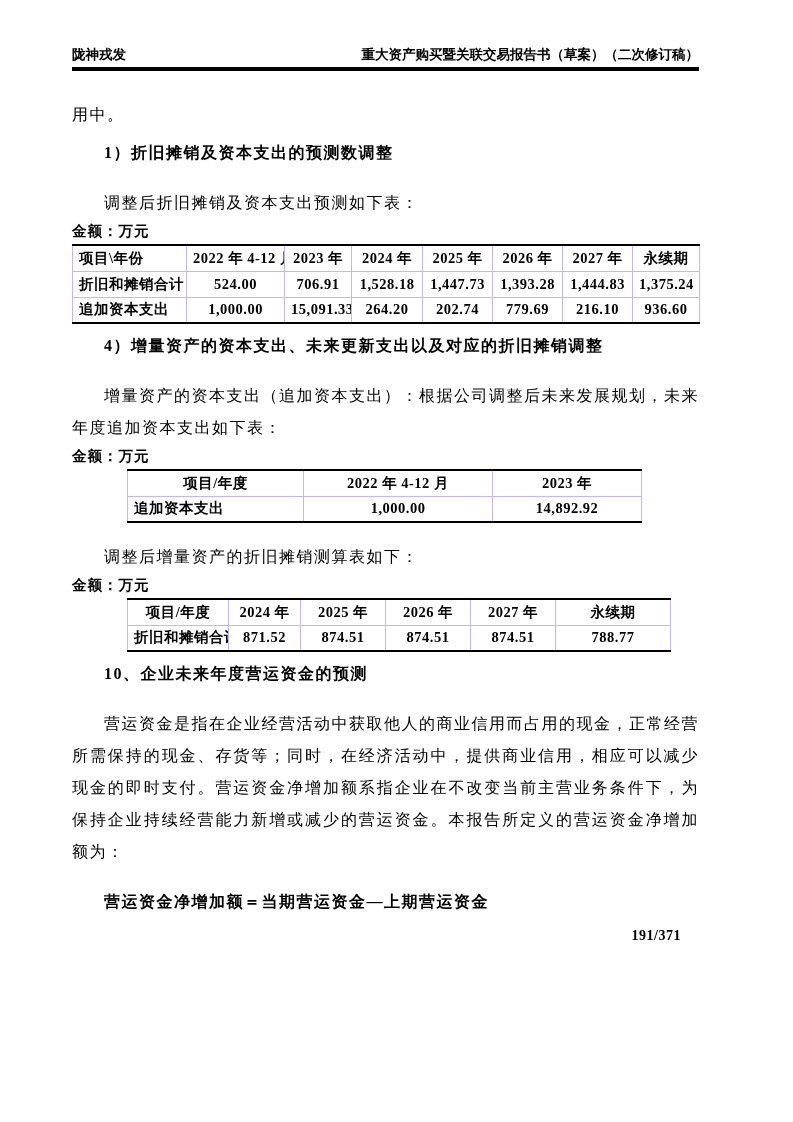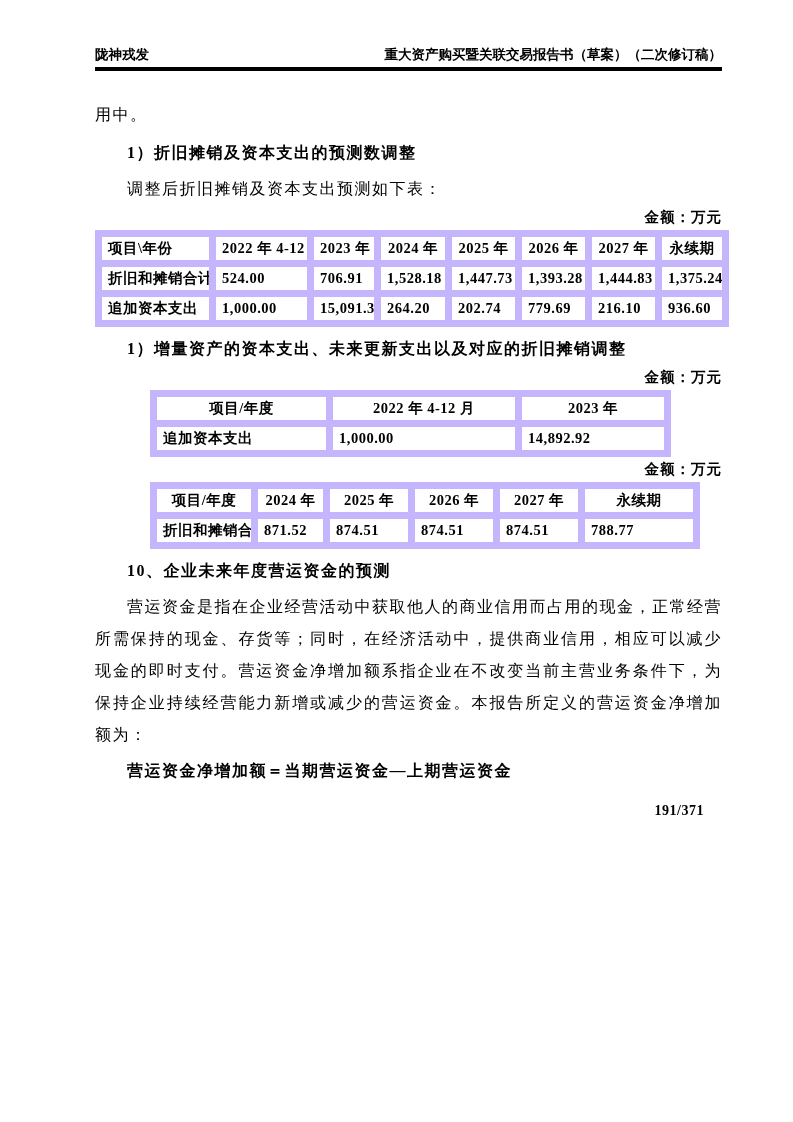--- a/index.html
+++ b/index.html
@@ -9,21 +9,21 @@
     width: 793px;
     height: 1122px;
     margin: 0 auto;
     background: #ffffff;
     font-family: "Liberation Serif", "DejaVu Serif", serif;
     color: #000;
     overflow: hidden;
   }
   .content {
     position: absolute;
-    left: 95px;
+    left: 72px;
     top: 46px;
     width: 627px;
   }
   
   .hdr-row {
     display: flex;
     justify-content: space-between;
     align-items: flex-end;
     font-size: 13.5px;
     line-height: 18px;
@@ -39,58 +39,57 @@
   .para {
     font-size: 16px;
     line-height: 32px;
     letter-spacing: 1.5px;
     text-align: justify;
   }
   .indent { text-indent: 2em; }
   .bold { font-weight: bold; }
   .p-intro   { margin-top: 28px; }
   .h-sec     { margin-top: 6px; font-weight: bold; }
-  .p-lead    { margin-top: 4px; }
+  .p-lead    { margin-top: 18px; }
   .unit {
     margin: 2px 0 3px;
     font-size: 14.5px;
     line-height: 20px;
     font-weight: bold;
-    text-align: right;
     letter-spacing: 1px;
   }
   
   table.tbl {
     border-collapse: collapse;
     table-layout: fixed;
     font-size: 14.5px;
     font-weight: bold;
     border-top: 2.5px solid #000;
     border-bottom: 2.5px solid #000;
   }
   table.tbl th, table.tbl td {
-    border: 7px solid #c4b5fd;
+    border: 1px solid #c4b5fd;
     height: 26px;
     padding: 2px 6px;
     vertical-align: middle;
     letter-spacing: 0.5px;
     overflow: hidden;
     white-space: nowrap;
   }
   table.tbl th { text-align: center; font-weight: bold; }
   table.tbl th.left, table.tbl td.lbl { text-align: left; }
-  table.tbl td.num { text-align: left; }
+  table.tbl td.num { text-align: center; }
   .t1 { width: 627px; }
   .t-indent { margin-left: 55px; }
   .t2 { width: 514px; }
   .t3 { width: 543px; }
   .h2-sec { margin-top: 6px; }
   
   .footer {
-    margin-top: 16px;
+    margin-top: 10px;
     font-size: 14px;
     font-weight: bold;
     text-align: right;
     padding-right: 18px;
     letter-spacing: 0.5px;
   }
 </style>
 </head>
 <body>
 
@@ -147,21 +146,22 @@
         <td class="num">15,091.33</td>
         <td class="num">264.20</td>
         <td class="num">202.74</td>
         <td class="num">779.69</td>
         <td class="num">216.10</td>
         <td class="num">936.60</td>
       </tr>
     </tbody>
       </table>
 
-    <p class="para h-sec h2-sec indent">1）增量资产的资本支出、未来更新支出以及对应的折旧摊销调整</p>
+    <p class="para h-sec h2-sec indent">4）增量资产的资本支出、未来更新支出以及对应的折旧摊销调整</p>
+    <p class="para p-lead indent">增量资产的资本支出（追加资本支出）：根据公司调整后未来发展规划，未来年度追加资本支出如下表：</p>
     <div class="unit">金额：万元</div>
 
     <table class="tbl t2 t-indent">
       <colgroup>
         <col style="width:176px">
           <col style="width:189px">
           <col style="width:149px">
       </colgroup>
       <tbody>
           <tr>
@@ -170,20 +170,21 @@
         <th>2023 年</th>
       </tr>
       <tr>
         <td class="lbl">追加资本支出</td>
         <td class="num">1,000.00</td>
         <td class="num">14,892.92</td>
       </tr>
     </tbody>
       </table>
 
+    <p class="para p-lead indent">调整后增量资产的折旧摊销测算表如下：</p>
     <div class="unit">金额：万元</div>
 
     <table class="tbl t3 t-indent">
       <colgroup>
         <col style="width:101px">
           <col style="width:72px">
           <col style="width:85px">
         <col style="width:85px">
           <col style="width:85px">
           <col style="width:115px">

